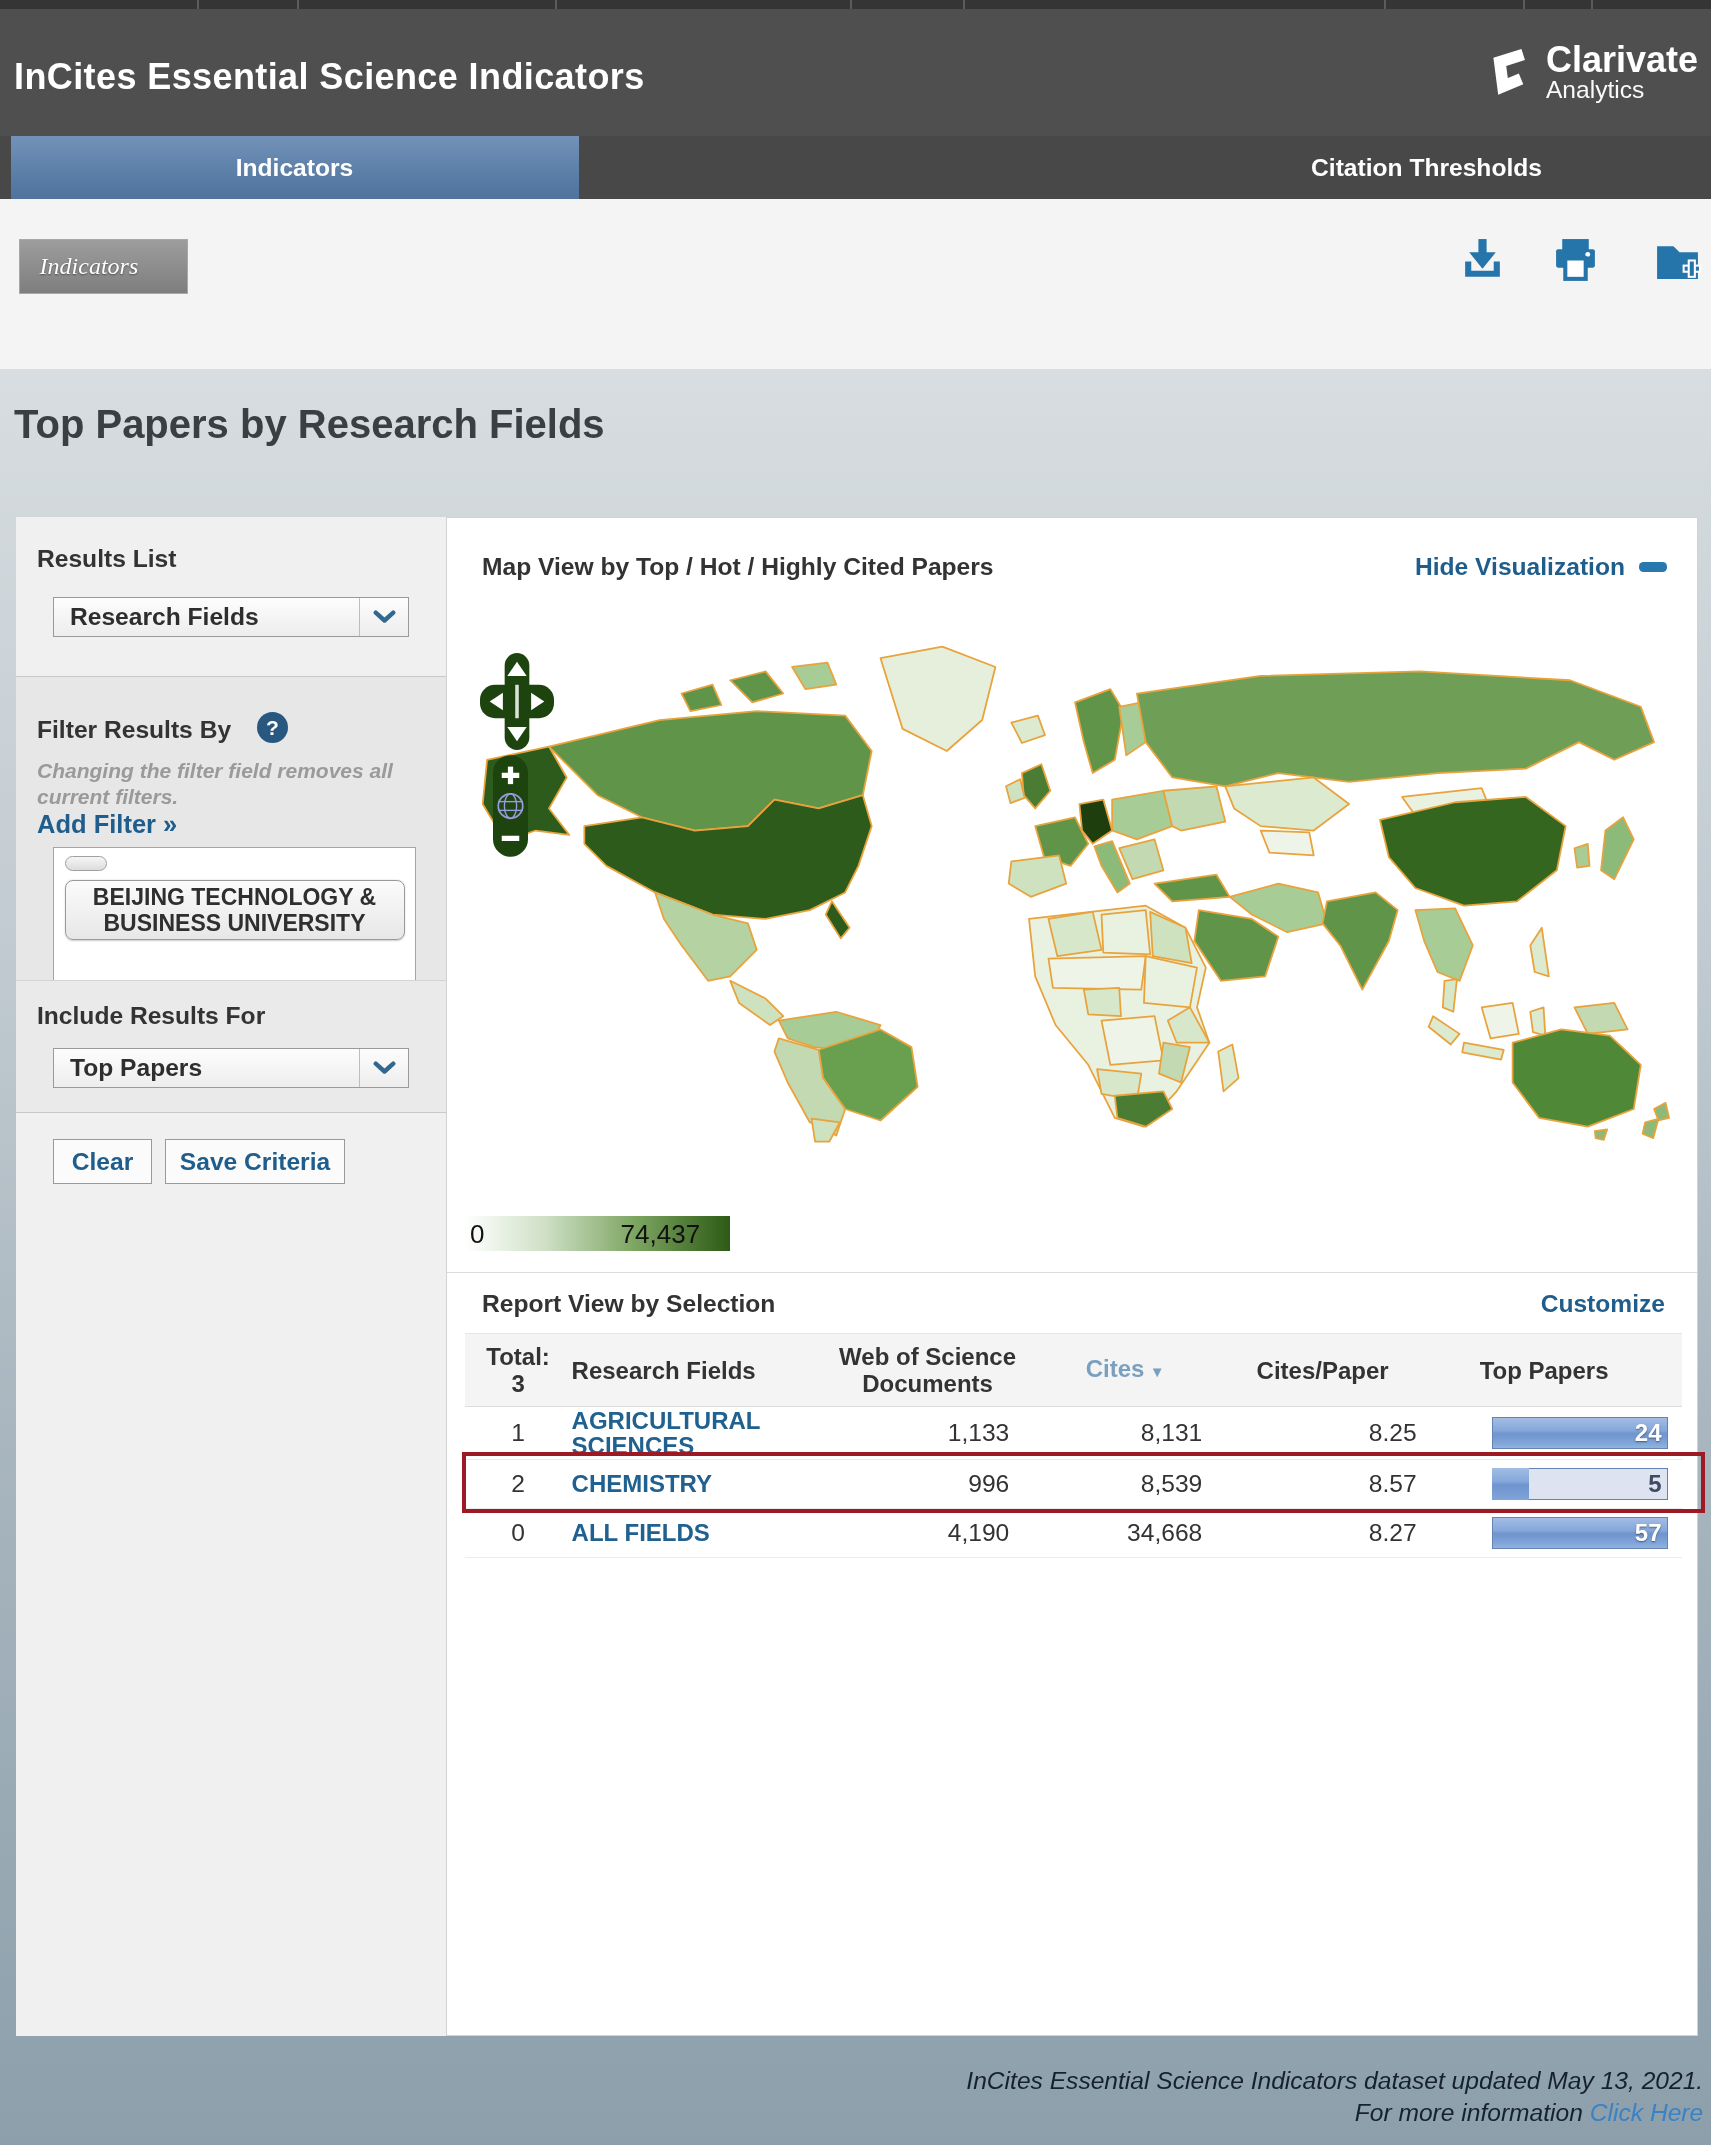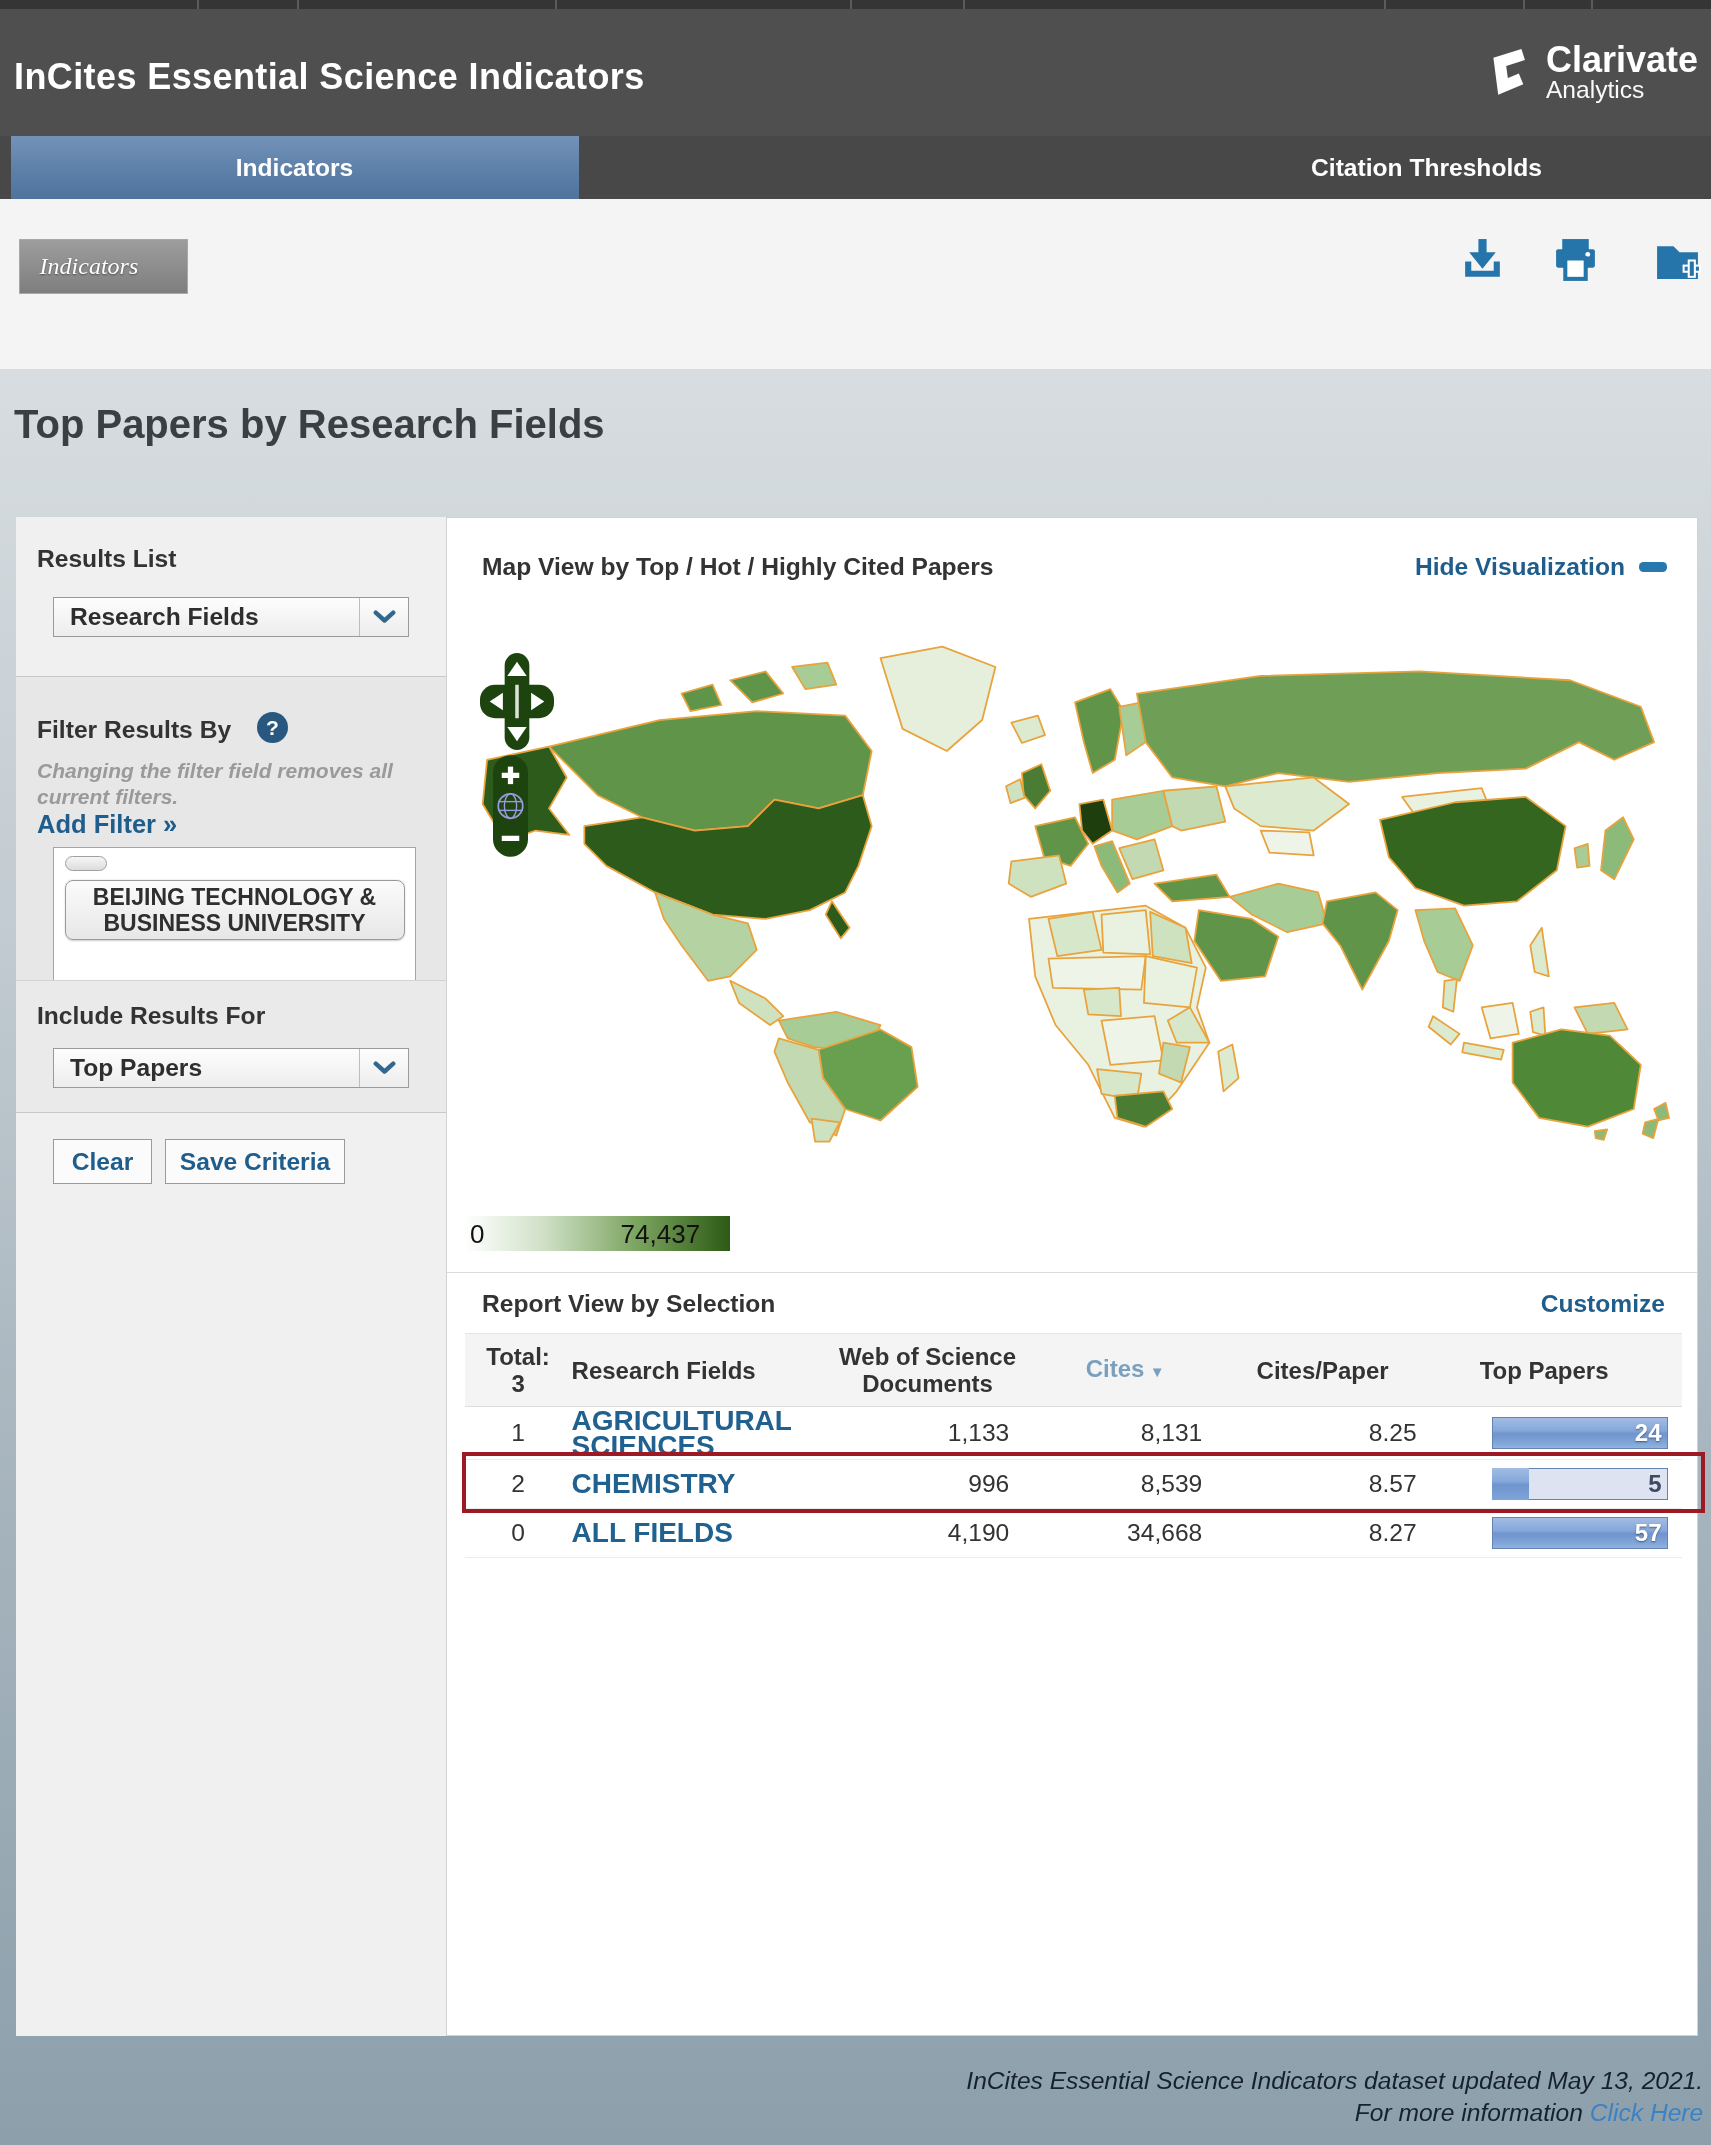--- a/index.html
+++ b/index.html
@@ -85,21 +85,21 @@
   .tr.body{height:49px;border-bottom:0.9px solid #ececec;background:#fff;}
   .tr.body.r1{height:53px;}
   .th{font-size:24px;font-weight:bold;color:#333;text-align:center;line-height:27px;}
   .th.left{text-align:left;}
   .th.cites{color:#7aa0c0;}
   .th .sort{font-size:15px;color:#7aa0c0;margin-left:5.3px;}
   .td{font-size:24.6px;color:#333;}
   .td.rank{text-align:center;}
   .td.num{text-align:right;padding-right:19.3px;}
   .td.num.tight{padding-right:7px;}
-  .field-link{font-size:28px;font-weight:bold;color:#20618f;line-height:25.5px;cursor:pointer;}
+  .field-link{font-size:24px;font-weight:bold;color:#20618f;line-height:25.5px;cursor:pointer;}
   .barcell{position:relative;height:32px;width:176px;margin-left:68px;}
   .bar{position:absolute;inset:0;border:0.9px solid #6383b3;
      background:linear-gradient(180deg,#a3bce4 0%,#84a8da 42%,#7094ce 52%,#7ea4d8 82%,#93b3de 100%);}
   .bar-track{position:absolute;inset:0;border:0.9px solid #6383b3;background:#dde3f0;}
   .bar-part{position:absolute;left:0;top:0;bottom:0;
      background:linear-gradient(180deg,#a3bce4 0%,#84a8da 42%,#7094ce 52%,#7ea4d8 100%);}
   .r2fill{width:21%;}
   .bar-num{position:absolute;right:6.1px;top:1.8px;font-size:24px;font-weight:bold;color:#fff;text-shadow:0 0.9px 1.8px rgba(0,0,0,.45);}
   .bar-num.dark{color:#3f4a63;text-shadow:none;}
   .hl-box{position:absolute;left:462px;top:1452px;width:1243px;height:61px;border:4.4px solid #9c1a23;pointer-events:none;}

